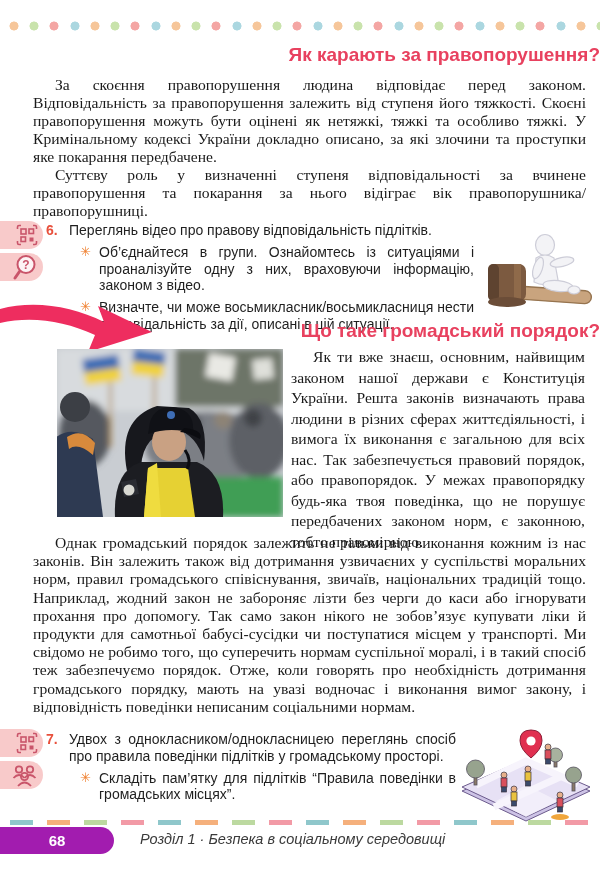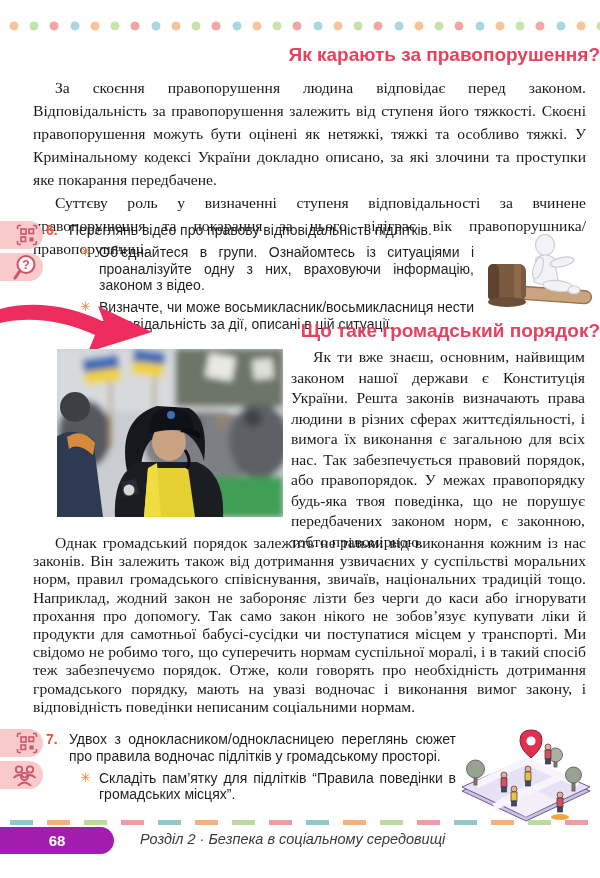--- a/index.html
+++ b/index.html
@@ -20,21 +20,21 @@
     background-repeat:repeat-x;
   }
   .sec-heading{
     position:absolute;margin:0;font-family:"Liberation Sans",sans-serif;
     font-weight:bold;font-size:19px;color:#e8415f;text-align:right;
   }
   .h1{top:44px;left:0;width:600px;}
   .h2{top:320px;left:60px;width:540px;}
   .bodyblock{position:absolute;top:76px;left:33px;width:553px;}
   .bodypara{
-    margin:0;font-size:15.6px;line-height:23px;text-align:justify;text-indent:22px;
+    margin:0;font-size:15.6px;line-height:18px;text-align:justify;text-indent:22px;
   }
   
   .task{
     position:absolute;font-family:"Liberation Sans",sans-serif;font-size:14px;
     line-height:16.8px;color:#1f1f1f;
   }
   .task6{top:222px;left:46px;width:428px;}
   .task7{top:731px;left:46px;width:410px;}
   .task-main{display:flex;}
   .task-num{flex:0 0 23px;font-weight:bold;color:#e8503c;}
@@ -243,21 +243,21 @@
       <path d="M13.5,15 q5.5,-6 11,0"></path>
       <circle cx="13.5" cy="13.5" r="3.6"></circle>
       <path d="M7,23 q6.5,-7 13,0"></path>
     </g>
   </svg>
 </div>
 
 <div class="task task7">
   <div class="task-main">
     <span class="task-num">7.</span>
-    <span class="task-text">Удвох з однокласником/однокласницею переглянь сюжет про правила водночас підлітків у громадському просторі.</span>
+    <span class="task-text">Удвох з однокласником/однокласницею переглянь спосіб про правила поведінки підлітків у громадському просторі.</span>
   </div>
   <div class="task-bullet">
     <span class="bullet-glyph">✳</span>
     <span class="bullet-text">Складіть пам’ятку для підлітків “Правила поведінки в громадських місцях”.</span>
   </div>
 </div>
 
 <div class="park-illus">
   <svg width="142" height="97" viewBox="0 0 142 97">
     <polygon points="70,34 134,62 70,92 6,62" fill="#cdc3e6" stroke="#6b5a8c" stroke-width="1"></polygon>
@@ -303,13 +303,13 @@
     </g>
     <path d="M75,1 q11,0 11,10.5 q0,8.5 -11,17.5 q-11,-9 -11,-17.5 q0,-10.5 11,-10.5 Z" fill="#e03050" stroke="#8c1f38" stroke-width="1"></path>
     <circle cx="75" cy="12" r="4.6" fill="#ffffff"></circle>
   </svg>
 </div>
 
 <div class="footer-dashes"></div>
 <div class="page-tab">
   <span>68</span>
 </div>
-<p class="chapter-title">Розділ 2 · Безпека в соціальному середовищі</p>
+<p class="chapter-title">Розділ 1 · Безпека в соціальному середовищі</p>
 
 </body></html>

